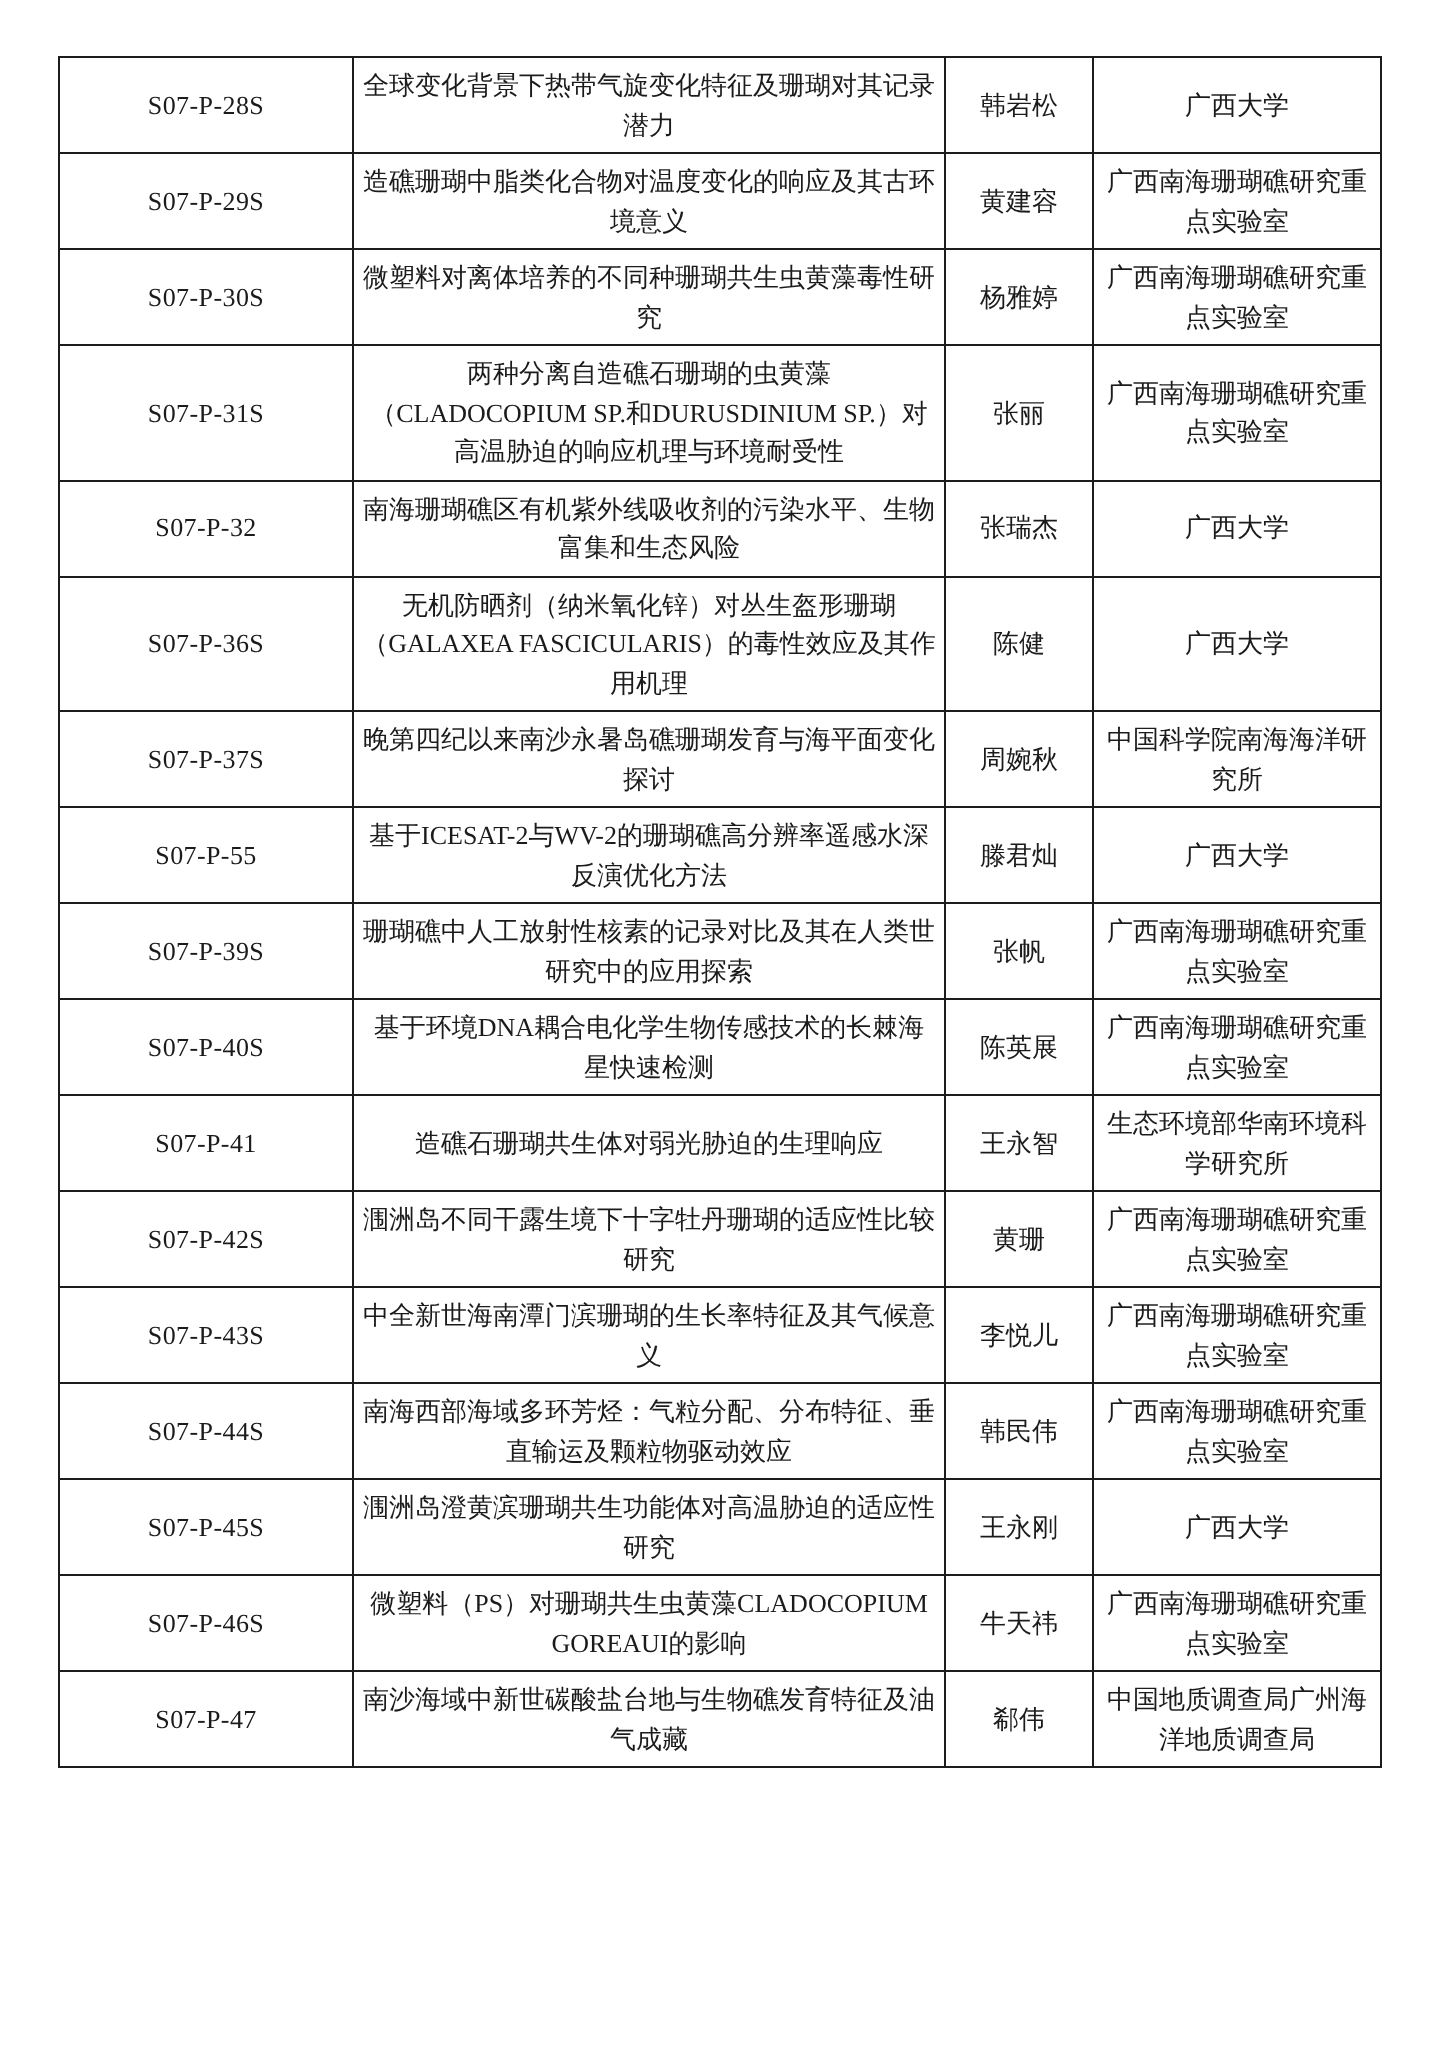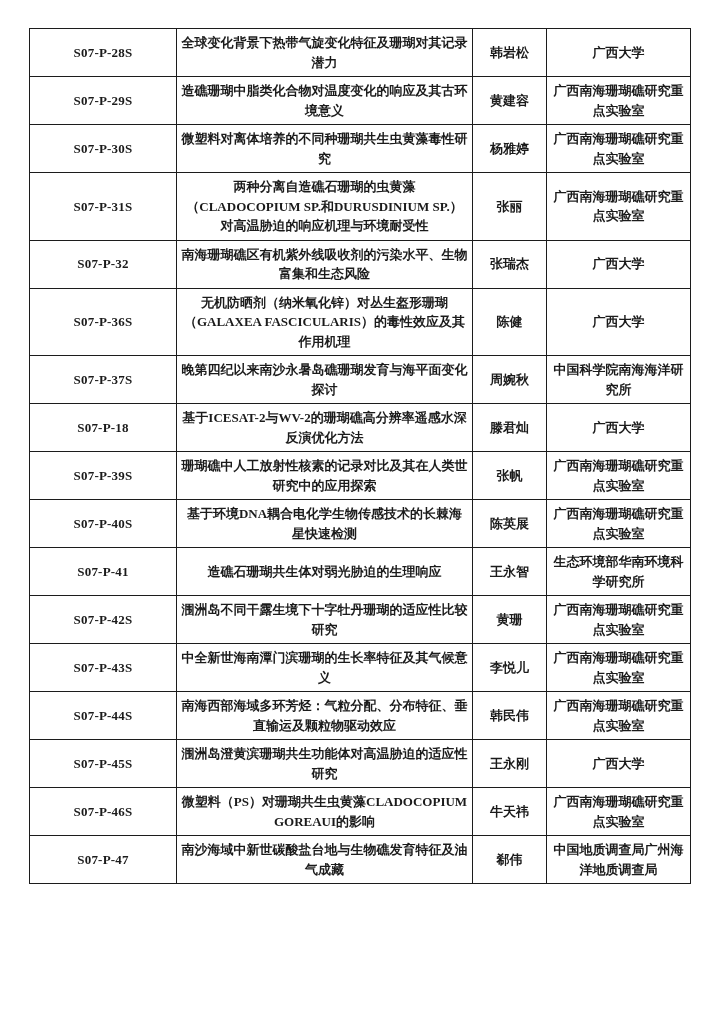--- a/index.html
+++ b/index.html
@@ -12,21 +12,20 @@
     height: 1033px;
     overflow: hidden;
     font-family: "Liberation Serif", "DejaVu Serif", serif;
     color: #1b1b1b;
   }
   .page {
     position: relative;
     width: 719px;
     height: 1033px;
     background: #ffffff;
-    font-weight: bold;
   }
   table.poster-table {
     position: absolute;
     left: 29px;
     top: 28px;
     width: 661px;
     border-collapse: collapse;
     table-layout: fixed;
     background: #ffffff;
   }
@@ -97,21 +96,21 @@
           <td class="col-presenter">陈健</td>
           <td class="col-affiliation">广西大学</td>
         </tr>
         <tr>
           <td class="col-id">S07-P-37S</td>
           <td class="col-title">晚第四纪以来南沙永暑岛礁珊瑚发育与海平面变化探讨</td>
           <td class="col-presenter">周婉秋</td>
           <td class="col-affiliation">中国科学院南海海洋研究所</td>
         </tr>
         <tr>
-          <td class="col-id">S07-P-18</td>
+          <td class="col-id">S07-P-55</td>
           <td class="col-title">基于ICESAT-2与WV-2的珊瑚礁高分辨率遥感水深反演优化方法</td>
           <td class="col-presenter">滕君灿</td>
           <td class="col-affiliation">广西大学</td>
         </tr>
         <tr>
           <td class="col-id">S07-P-39S</td>
           <td class="col-title">珊瑚礁中人工放射性核素的记录对比及其在人类世研究中的应用探索</td>
           <td class="col-presenter">张帆</td>
           <td class="col-affiliation">广西南海珊瑚礁研究重点实验室</td>
         </tr>

